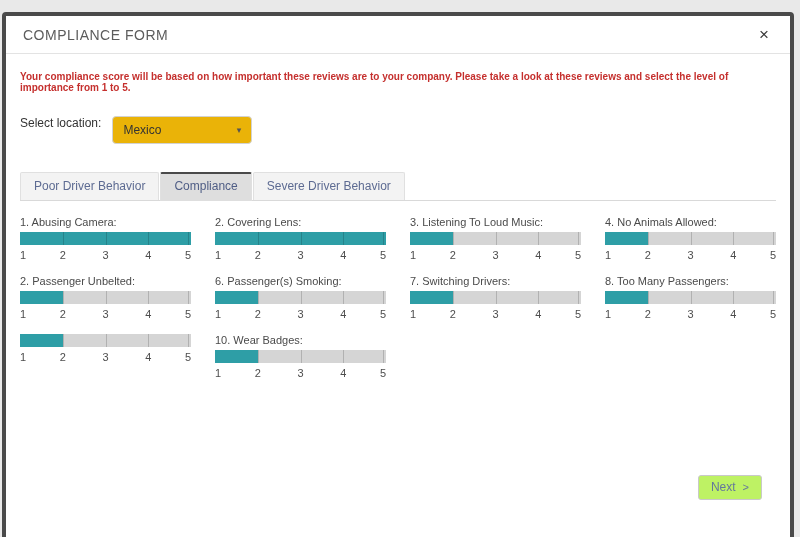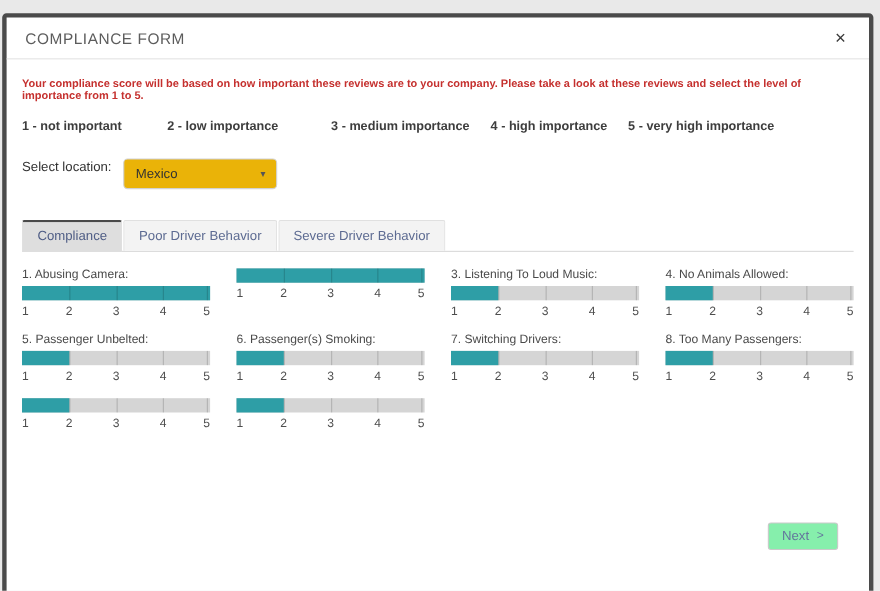--- a/index.html
+++ b/index.html
@@ -106,60 +106,53 @@
   
   .instruction-bottom{
     position:absolute;left:18px;top:437px;
     color:#c5302e;font-size:11.5px;font-weight:600;
   }
   .footer{
     position:absolute;right:28px;top:459px;
   }
   .next-button{
     display:inline-flex;align-items:center;gap:7px;
-    border:1px solid #c9c9c9;border-radius:3px;background:#86efac;
+    border:1px solid #c9c9c9;border-radius:3px;background:#bef264;
     color:#64779c;font-size:12px;font-family:"Liberation Sans",sans-serif;
     padding:4px 12px 5px 12px;cursor:pointer;
   }
   .next-button .chev{font-size:11px;}
 </style>
 </head>
 <body>
 
 <div class="dialog">
 
   <div class="dialog-header">
     <div class="dialog-title">COMPLIANCE FORM</div>
     <div class="close-btn">×</div>
   </div>
 
   <div class="content">
 
     <div class="instruction-top">Your compliance score will be based on how important these reviews are to your company. Please take a look at these reviews and select the level of importance from 1 to 5.</div>
 
-    <div class="legend">
-      <span>1 - not important</span>
-      <span>2 - low importance</span>
-      <span>3 - medium importance</span>
-      <span>4 - high importance</span>
-      <span>5 - very high importance</span>
-    </div>
 
     <div class="location-row">
       <span class="location-label">Select location:</span>
       <div class="dropdown">
         <span>Mexico</span>
         <span class="caret">▾</span>
       </div>
     </div>
 
     <div class="tabstrip">
       <div class="tabs-row">
+        <div class="tab">Poor Driver Behavior</div>
         <div class="tab active">Compliance</div>
-        <div class="tab">Poor Driver Behavior</div>
         <div class="tab">Severe Driver Behavior</div>
       </div>
     </div>
 
     <div class="sliders-grid" id="sliders-grid">
   <div class="slider-cell">
     <div class="slider-label">1. Abusing Camera:</div>
     <div class="slider-track">
       <div class="slider-fill" style="width: 100%;"></div>
       <div class="slider-tick t25"></div>
@@ -170,20 +163,21 @@
     <div class="slider-ticklabels">
       <span class="tick-label p0">1</span>
       <span class="tick-label p25">2</span>
       <span class="tick-label p50">3</span>
       <span class="tick-label p75">4</span>
       <span class="tick-label p100">5</span>
     </div>
   </div>
 
   <div class="slider-cell">
+    <div class="slider-label">2. Covering Lens:</div>
     <div class="slider-track">
       <div class="slider-fill" style="width: 100%;"></div>
       <div class="slider-tick t25"></div>
       <div class="slider-tick t50"></div>
       <div class="slider-tick t75"></div>
       <div class="slider-tick t98"></div>
     </div>
     <div class="slider-ticklabels">
       <span class="tick-label p0">1</span>
       <span class="tick-label p25">2</span>
@@ -223,21 +217,21 @@
     <div class="slider-ticklabels">
       <span class="tick-label p0">1</span>
       <span class="tick-label p25">2</span>
       <span class="tick-label p50">3</span>
       <span class="tick-label p75">4</span>
       <span class="tick-label p100">5</span>
     </div>
   </div>
 
   <div class="slider-cell">
-    <div class="slider-label">5. Passenger Unbelted:</div>
+    <div class="slider-label">2. Passenger Unbelted:</div>
     <div class="slider-track">
       <div class="slider-fill" style="width: 25%;"></div>
       <div class="slider-tick t25"></div>
       <div class="slider-tick t50"></div>
       <div class="slider-tick t75"></div>
       <div class="slider-tick t98"></div>
     </div>
     <div class="slider-ticklabels">
       <span class="tick-label p0">1</span>
       <span class="tick-label p25">2</span>
@@ -312,20 +306,21 @@
     <div class="slider-ticklabels">
       <span class="tick-label p0">1</span>
       <span class="tick-label p25">2</span>
       <span class="tick-label p50">3</span>
       <span class="tick-label p75">4</span>
       <span class="tick-label p100">5</span>
     </div>
   </div>
 
   <div class="slider-cell">
+    <div class="slider-label">10. Wear Badges:</div>
     <div class="slider-track">
       <div class="slider-fill" style="width: 25%;"></div>
       <div class="slider-tick t25"></div>
       <div class="slider-tick t50"></div>
       <div class="slider-tick t75"></div>
       <div class="slider-tick t98"></div>
     </div>
     <div class="slider-ticklabels">
       <span class="tick-label p0">1</span>
       <span class="tick-label p25">2</span>

